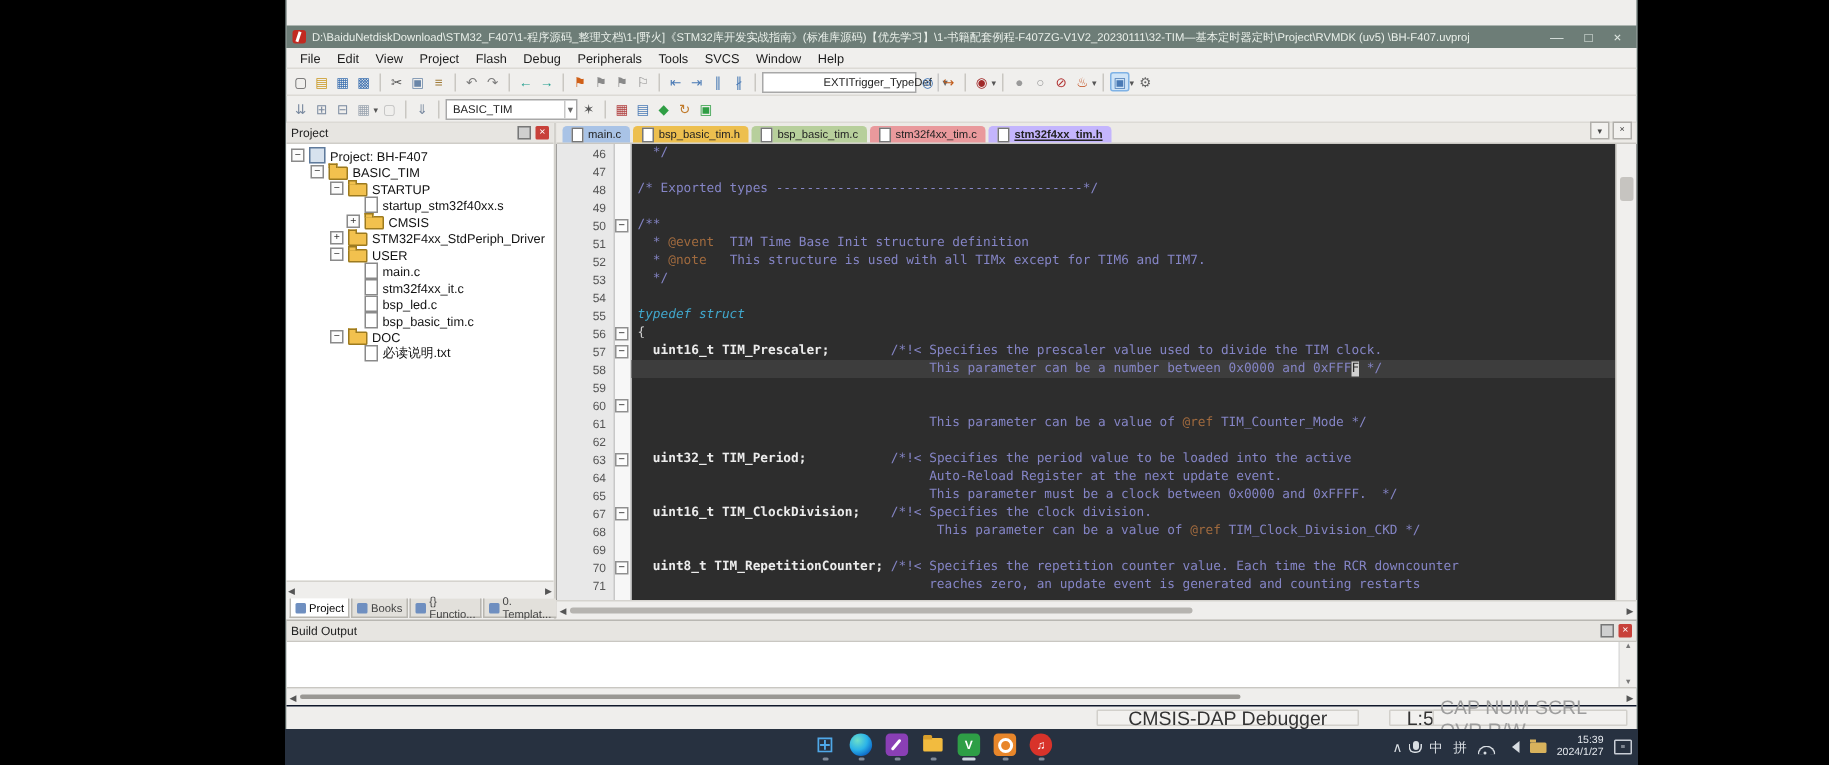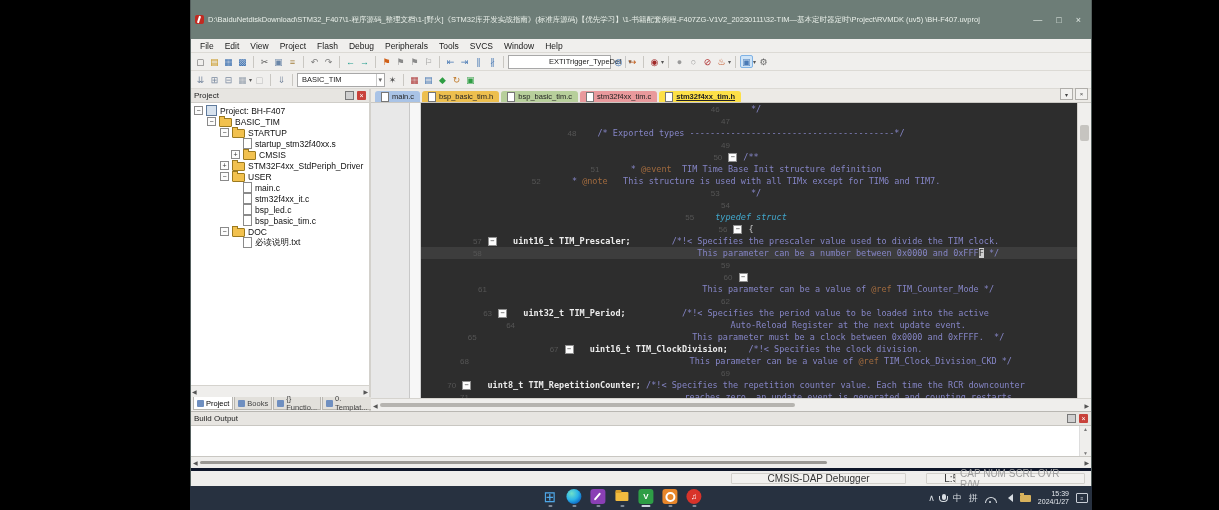--- a/index.html
+++ b/index.html
@@ -1,21 +1,21 @@
 <!DOCTYPE html>
 <html><head>
 <meta charset="utf-8">
 <style>
   html,body{margin:0;padding:0;background:#000;width:1219px;height:510px;overflow:hidden;
     font-family:"Liberation Sans",sans-serif;-webkit-font-smoothing:antialiased;}
   .desktop{position:absolute;left:190px;top:0;width:902px;height:510px;background:#20242b;}
   
   .app{position:absolute;left:0;top:0;width:902px;height:486px;background:#efeeec;
     display:flex;flex-direction:column;border-left:1px solid #55605e;border-right:1px solid #55605e;box-sizing:border-box;}
-  .titlebar{height:15px;background:#6d7d77;display:flex;align-items:center;padding:12px 4px;gap:4px;flex:none;}
+  .titlebar{height:15px;background:#6d7d77;display:flex;align-items:center;padding:0 4px;gap:4px;flex:none;margin-top:17px;}
   .keil-logo{width:9px;height:9px;background:#c22a21;border-radius:2px;position:relative;flex:none;}
   .keil-logo::after{content:"";position:absolute;left:3px;top:1px;width:2px;height:7px;background:#fff;transform:rotate(18deg);}
   .title-text{color:#e9efe9;font-size:7.5px;white-space:nowrap;overflow:hidden;flex:1;}
   .win-btns{display:flex;gap:14px;color:#dfe7e2;font-size:9px;padding-right:6px;flex:none;}
   .win-btns span{cursor:default;}
   .menubar{height:13px;background:#f0efed;display:flex;align-items:center;padding-left:4px;gap:1px;
     font-size:8.5px;color:#1a1a1a;border-bottom:1px solid #dcdad5;flex:none;}
   .menu-item{padding:0 5px;}
   
   .toolbar{height:17px;background:#f0efed;display:flex;align-items:center;padding:0 3px;gap:1px;
@@ -65,21 +65,21 @@
   .etab .e-ico{width:6px;height:8px;background:#fff;border:1px solid #777;flex:none;}
   .etab.active{font-weight:bold;text-decoration:underline;}
   .tabbar-right{margin-left:auto;display:flex;gap:2px;padding:0 3px 2px 0;}
   .tb-btn{width:11px;height:10px;border:1px solid #b0aeaa;background:#f2f1ef;font-size:6px;color:#444;
     display:flex;align-items:center;justify-content:center;}
   .code-wrap{flex:1;position:relative;overflow:hidden;background:#2d2d2d;min-height:0;display:flex;}
   .code-scrollarea{flex:1;position:relative;overflow:hidden;}
   .gutter-bg{position:absolute;left:0;top:0;bottom:0;width:38px;background:#e8e8e8;border-right:1px solid #c8c8c8;}
   .fold-bg{position:absolute;left:39px;top:0;bottom:0;width:10px;background:#f7f7f7;border-right:1px solid #d0d0d0;}
   .cl{position:relative;height:12px;display:flex;align-items:center;white-space:pre;
-    font-family:"DejaVu Sans Mono",monospace;font-size:8.5px;justify-content:center;}
+    font-family:"DejaVu Sans Mono",monospace;font-size:8.5px;}
   .cl .ln{width:38px;flex:none;text-align:right;padding-right:5px;box-sizing:border-box;color:#555;
     font-size:8px;font-family:"Liberation Sans",sans-serif;z-index:1;}
   .cl .fm{width:11px;flex:none;display:flex;align-items:center;justify-content:center;z-index:1;}
   .fold-box{width:7px;height:7px;border:1px solid #909090;background:#fdfdfd;color:#333;font-size:7px;
     line-height:5px;display:flex;align-items:center;justify-content:center;}
   .cl .ct{padding-left:5px;z-index:1;}
   .cl.curline::after{content:"";position:absolute;left:50px;right:0;top:0;bottom:0;background:#3d3d3d;z-index:0;}
   .s-c{color:#8585c6;} .s-d{color:#a06a3e;} .s-k{color:#41a7cc;font-style:italic;}
   .s-w{color:#ececec;font-weight:bold;} .s-p{color:#d0d0d0;}
   .s-cur{background:#d0d0d0;color:#2d2d2d;}
@@ -93,22 +93,22 @@
   .build-head{height:13px;background:#e7e5e1;border-top:1px solid #b9b7b2;display:flex;align-items:center;
     font-size:8px;color:#222;padding:0 3px;flex:none;}
   .build-head .bh-title{flex:1;}
   .build-body{height:30px;background:#fff;border:1px solid #c9c7c2;border-left:none;border-right:none;
     position:relative;flex:none;}
   .bb-vscroll{position:absolute;right:0;top:0;bottom:0;width:11px;background:#efeeec;border-left:1px solid #ddd;
     display:flex;flex-direction:column;justify-content:space-between;align-items:center;font-size:5px;color:#777;}
   .build-hscroll{height:11px;background:#efeeec;display:flex;align-items:center;gap:2px;padding:0 2px;
     font-size:6px;color:#555;flex:none;}
   
-  .statusbar{height:15px;background:#efeeec;border-top:3px solid #0f172a;position:relative;
-    font-size:10px;color:#333;flex:none;}
+  .statusbar{height:15px;background:#efeeec;border-top:1px solid #0f172a;position:relative;
+    font-size:13px;color:#333;flex:none;}
   .sb-cell{position:absolute;top:2px;bottom:2px;display:flex;align-items:center;justify-content:center;
     border:1px solid #d2d0cb;border-radius:1px;padding:0 4px;background:#f2f1ef;}
   .sb-debugger{left:540px;width:165px;}
   .sb-pos{left:735px;width:70px;}
   .sb-flags{right:6px;width:120px;color:#9d9d9d;}
   
   .taskbar{position:absolute;left:0;bottom:0;width:902px;height:24px;background:#273140;}
   .tb-center{position:absolute;left:50%;transform:translateX(-62%);top:0;height:24px;display:flex;gap:9px;align-items:center;}
   .tb-wrap{display:flex;flex-direction:column;align-items:center;gap:1px;}
   .tbi{width:15px;height:15px;border-radius:3px;display:flex;align-items:center;justify-content:center;position:relative;}
@@ -353,21 +353,21 @@
               <span>bsp_basic_tim.h</span>
             </span>
             <span class="etab" style="background: rgb(183, 207, 155); border-color: rgb(143, 141, 149);">
               <span class="e-ico"></span>
               <span>bsp_basic_tim.c</span>
             </span>
             <span class="etab" style="background: rgb(233, 153, 156); border-color: rgb(143, 141, 149);">
               <span class="e-ico"></span>
               <span>stm32f4xx_tim.c</span>
             </span>
-            <span class="etab active" style="background: #fde047; border-color: rgb(143, 141, 149);">
+            <span class="etab active" style="background: #c4b5fd; border-color: rgb(143, 141, 149);">
               <span class="e-ico"></span>
               <span>stm32f4xx_tim.h</span>
             </span>
             <span class="tabbar-right">
             <span class="tb-btn">▾</span>
             <span class="tb-btn">×</span>
           </span>
         </div>
         <div class="code-wrap">
           <div class="code-scrollarea">

